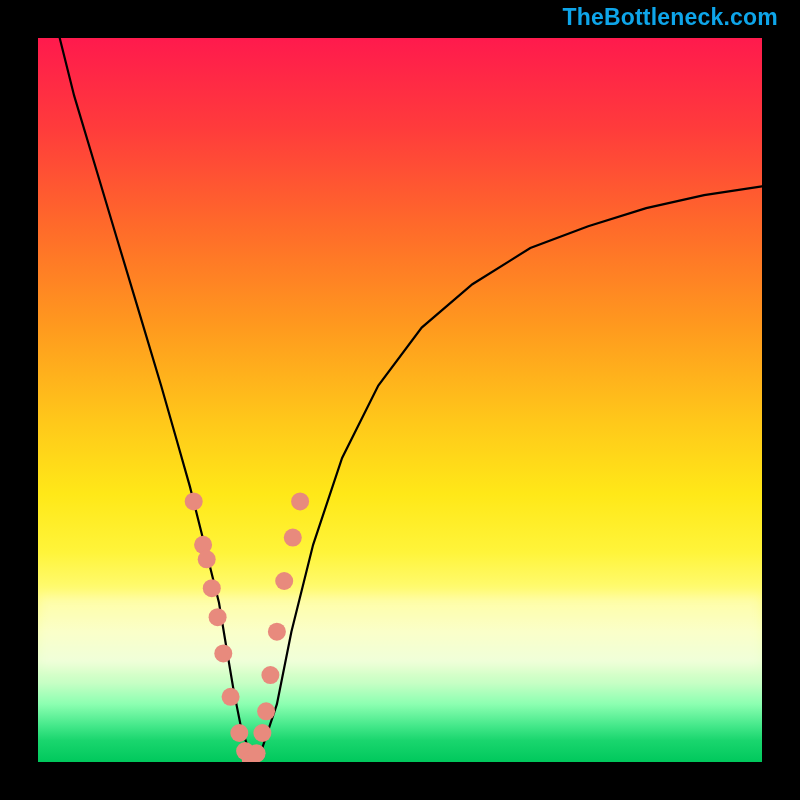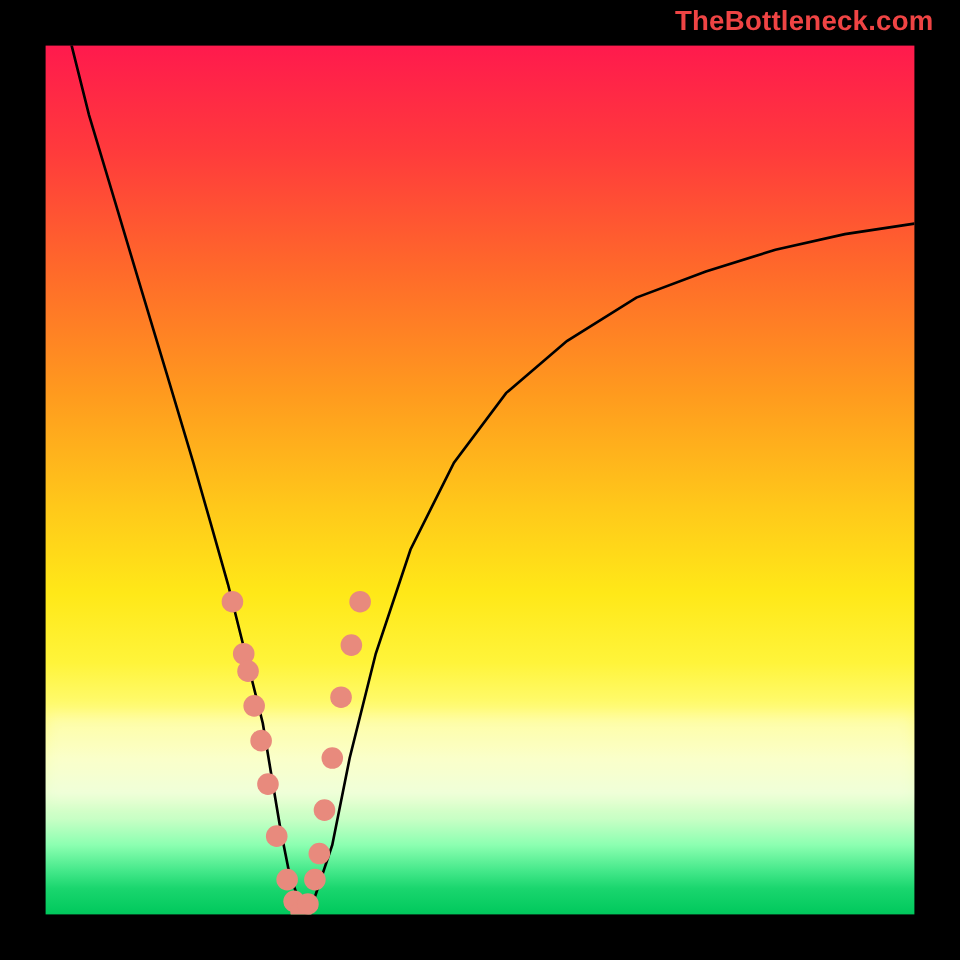--- a/index.html
+++ b/index.html
@@ -53,21 +53,21 @@
     height: 10%;
     background: rgba(255,255,240,0.35);
     filter: blur(6px);
     pointer-events: none;
   }
   .watermark {
     position: absolute;
     top: 6px;
     right: 22px;
     font: 600 23px/1 Arial, Helvetica, sans-serif;
-    color: #ef4444;
+    color: #0ea5e9;
     letter-spacing: 0.2px;
     user-select: none;
   }
   svg.curve-layer {
     position: absolute;
     left: 0;
     top: 0;
     width: 724px;
     height: 724px;
     overflow: visible;

